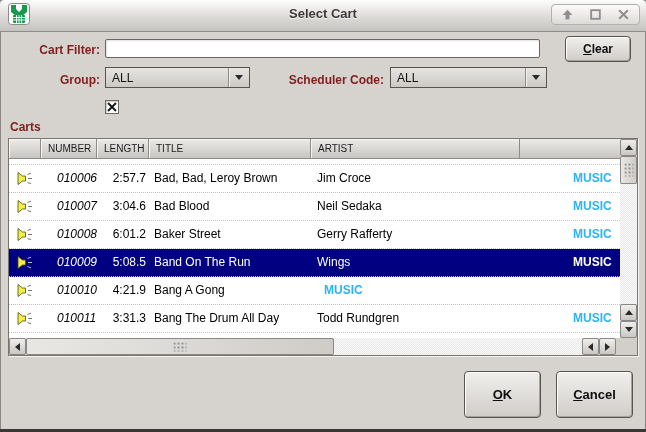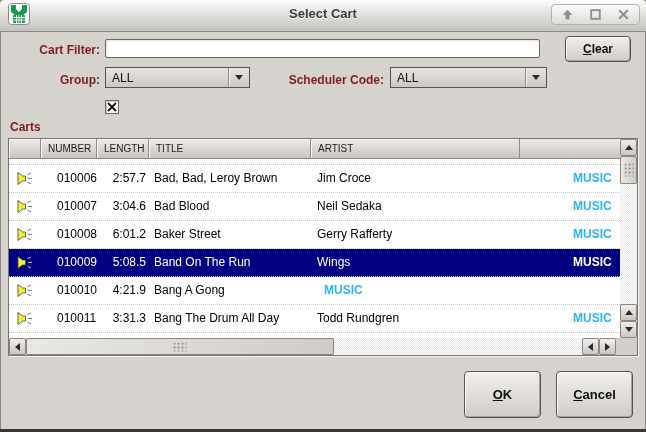--- a/index.html
+++ b/index.html
@@ -71,21 +71,21 @@
   .th-icon{width:32px;} .th-number{width:56px;} .th-length{width:52px;}
   .th-title{width:162px;} .th-artist{width:209px;} .th-group{flex:1; border-right:none;}
 
   .viewport { position:absolute; top:20px; left:0; width:611px; height:179px;
               overflow:hidden; background:#fff; }
   .row { display:flex; height:28px; line-height:27px; font-size:12px; color:#000;
          border-bottom:1px dotted #c3c3c3; white-space:nowrap; }
   .row.partial-top { margin-top:-22px; }
   .row.selected { background:#000080; color:#fff; }
   .c-icon { width:32px; display:flex; align-items:center; justify-content:center; }
-  .c-num { width:56px; padding-left:16px; }
+  .c-num { width:56px; padding-left:16px;font-style:italic; }
   .c-len { width:52px; text-align:right; padding-right:3px; }
   .c-title { width:162px; padding-left:5px; overflow:hidden; }
   .c-artist { width:249px; padding-left:6px; overflow:hidden; }
   .c-group { flex:1; padding-left:13px; font-weight:bold; color:#2db3f0; overflow:hidden; }
   .row.selected .c-group { color:#fff; }
 
   
   .strack { background-image:conic-gradient(#e7e7e7 25%,#fcfcfc 0 50%,#e7e7e7 0 75%,#fcfcfc 0);
             background-size:2px 2px; }
   .sbtn { background:linear-gradient(#f0eeec,#cac7c3); border:1px solid #8a8784;

